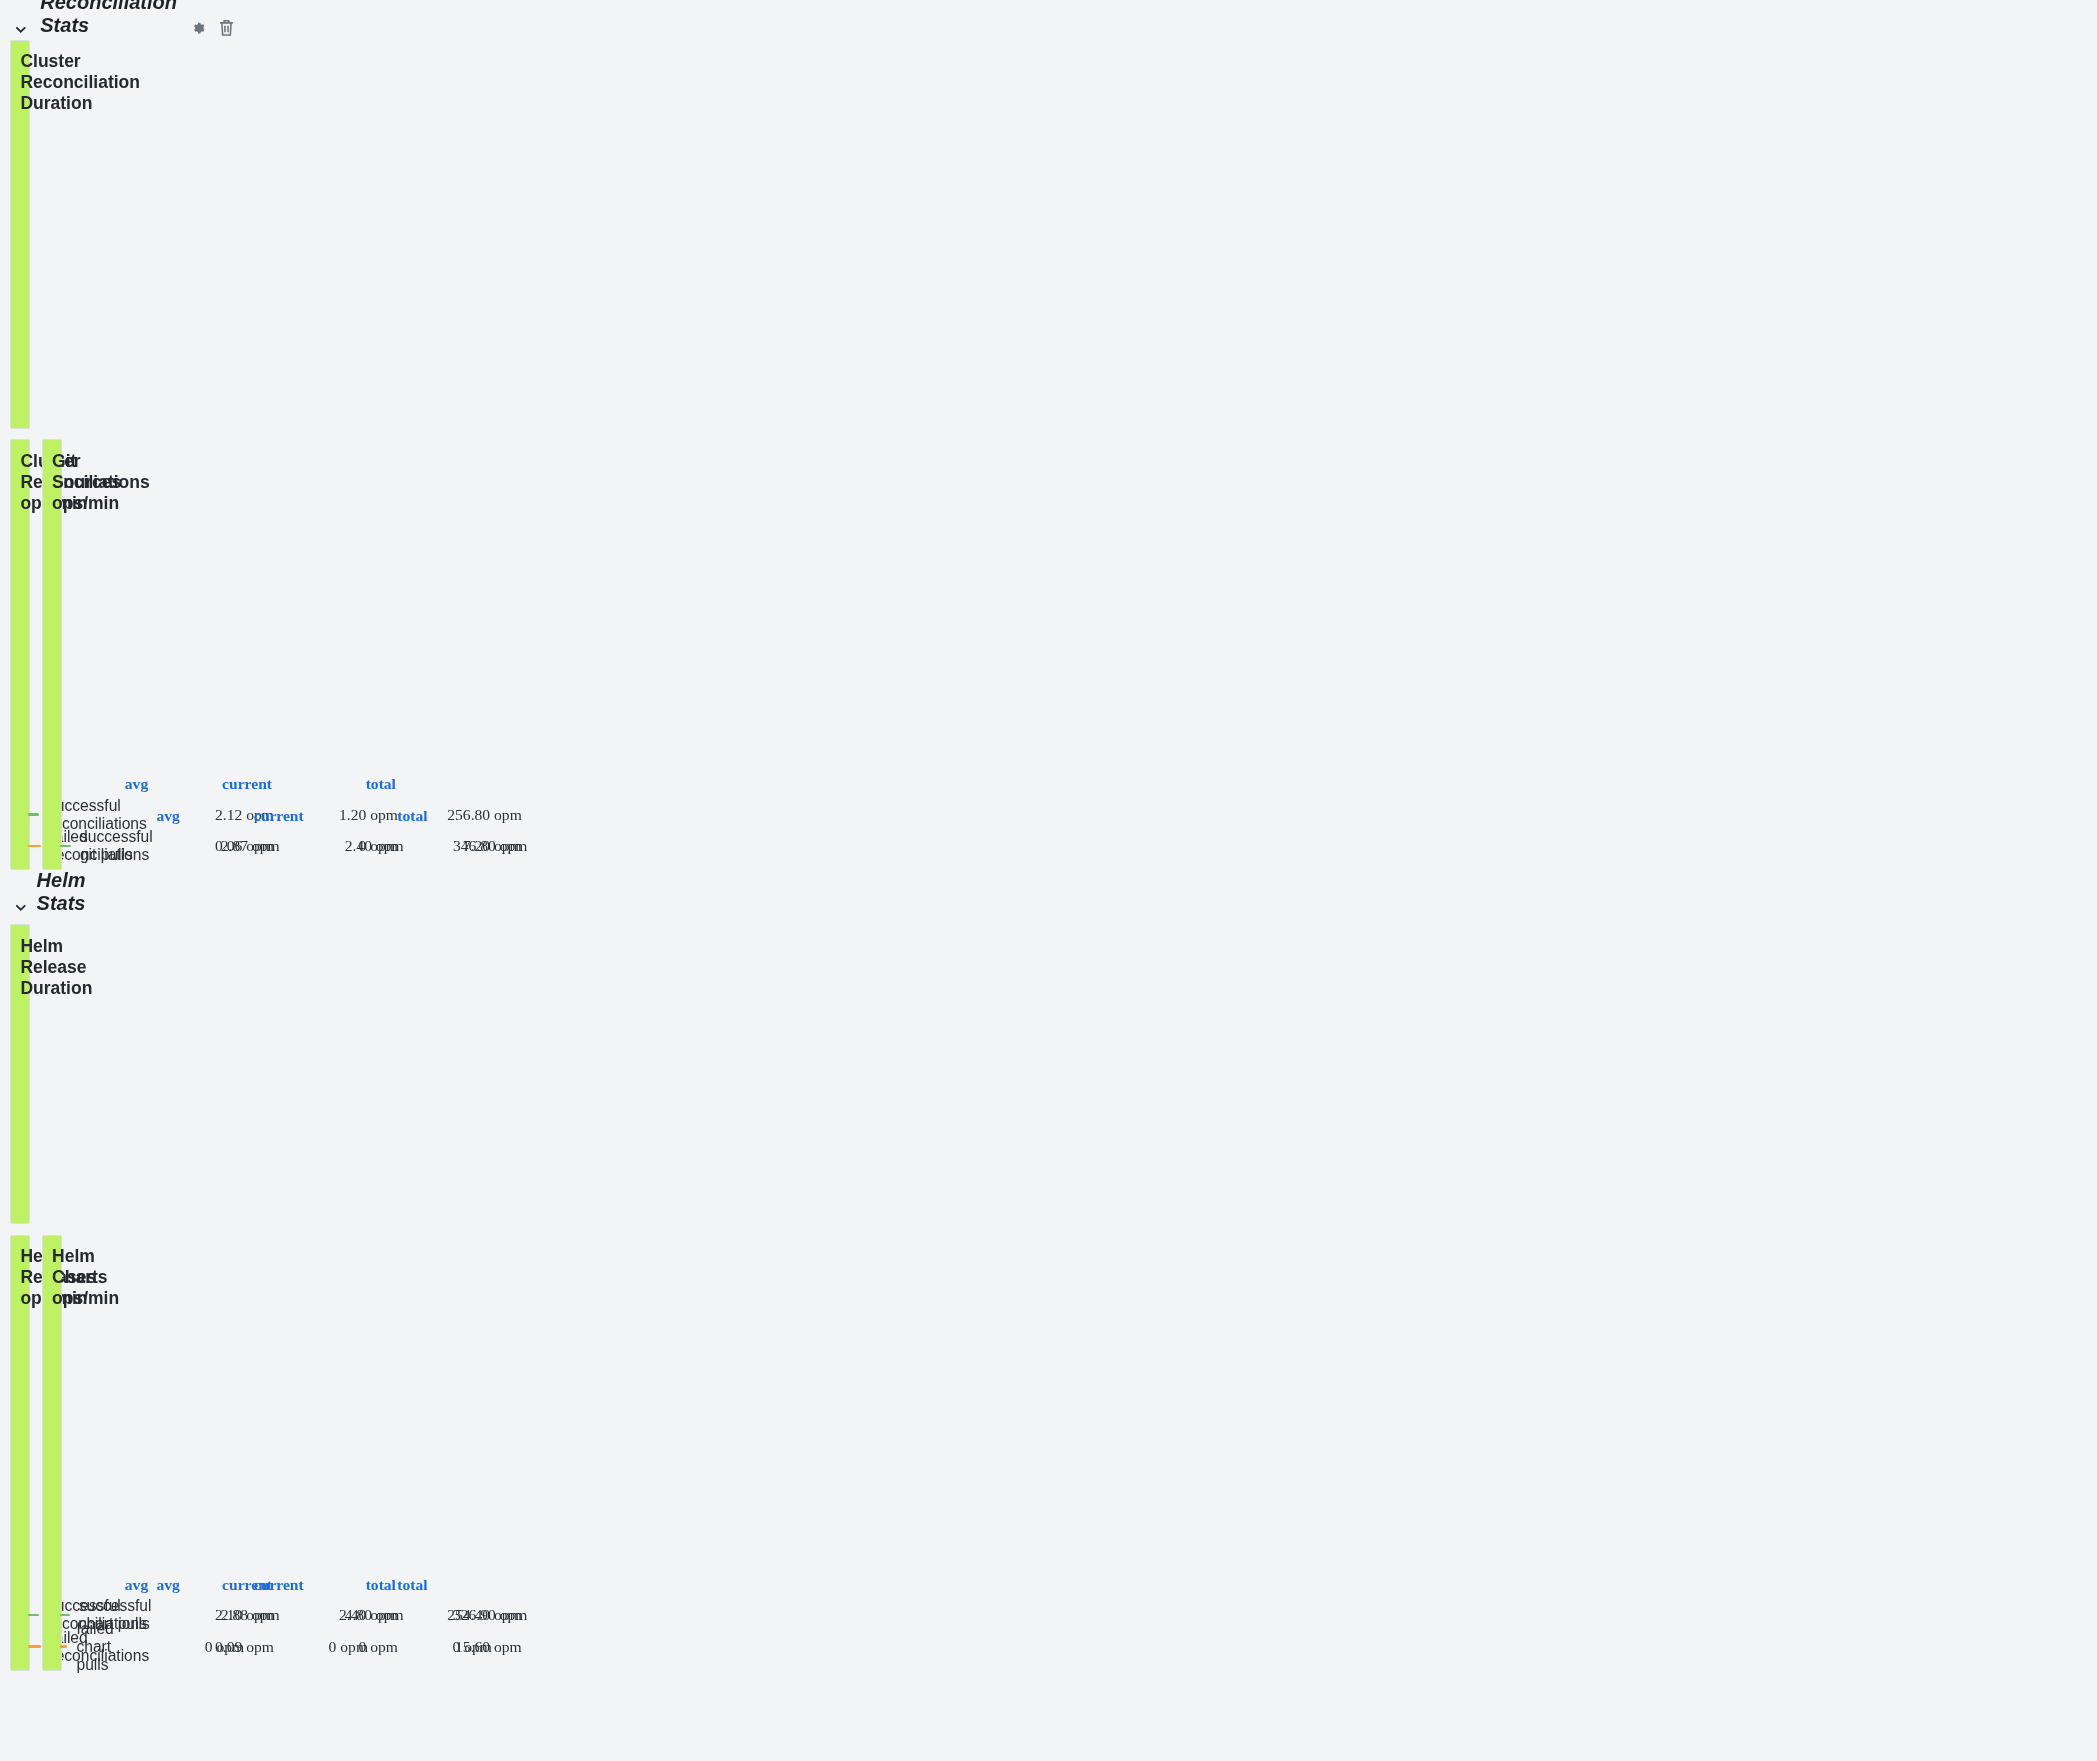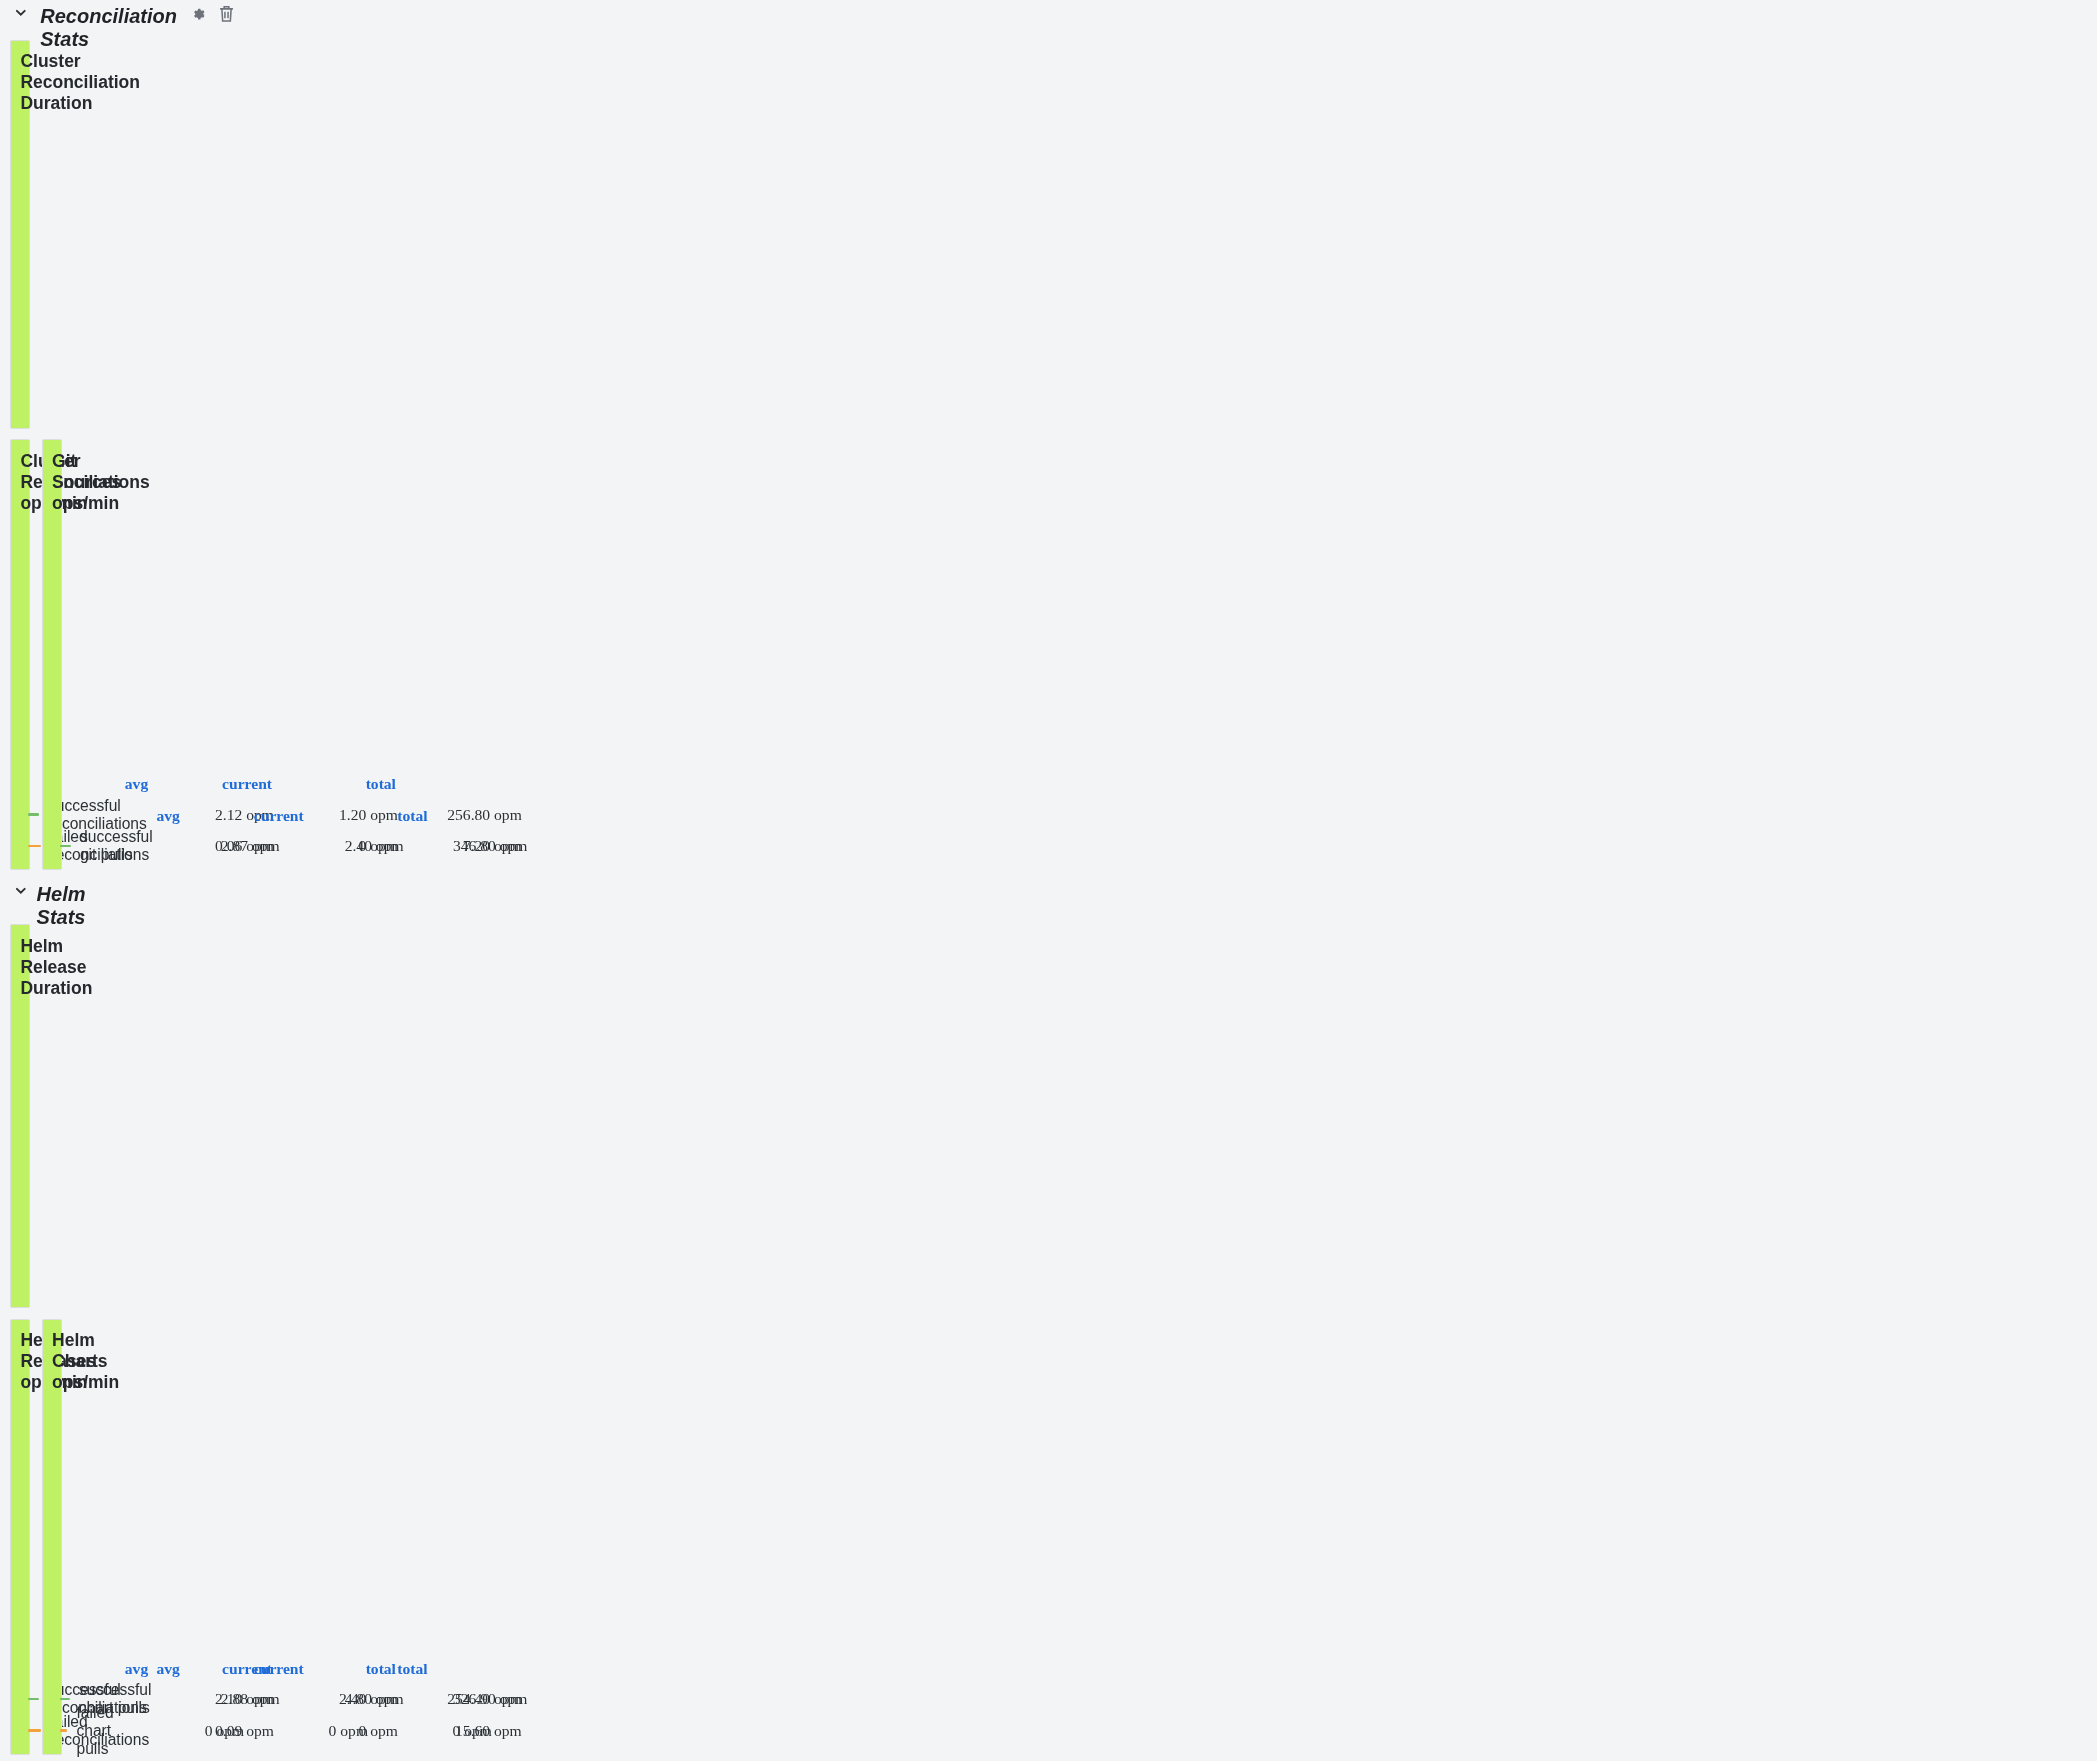--- a/index.html
+++ b/index.html
@@ -2,35 +2,35 @@
 <html style="font-size:10.4px"><head>
 <meta charset="utf-8">
 <style>
   html,body{margin:0;padding:0;}
   body{
     width:2097px;height:1761px;box-sizing:border-box;
     background:#f3f4f5;color:#24292e;
     font-family:"Liberation Sans",sans-serif;
     padding:5.2px 10.4px 7.8px;
   }
-  .section-head{display:flex;align-items:flex-start;gap:11.7px;height:32px;padding:0 2.6px;font-style:italic;}
+  .section-head{display:flex;align-items:flex-end;gap:11.7px;height:32px;padding:0 2.6px;font-style:italic;}
   .sec-chevron{display:flex;align-items:center;}
   .sec-title{font-size:20px;font-weight:700;color:#1f2226;}
   .icon-btn{display:flex;align-items:center;cursor:pointer;color:#6e737b;}
   .panel{
     background:#bef264;border:0.6px solid #dcdde0;border-radius:1.9px;
     display:flex;flex-direction:column;box-sizing:border-box;
     padding:3.9px 9px 5.2px;
   }
   .panel-title{text-align:center;font-size:17.5px;font-weight:600;color:#26292e;padding:6.5px 0 2.6px;flex:0 0 auto;}
   .chart{flex:1 1 auto;min-height:0;overflow:hidden;}
   .chart svg{display:block;}
   .chart text.tick{font-size:23px;fill:#55595f;font-family:"Liberation Sans",sans-serif;}
   #panel-cluster-duration{height:389px;margin-top:2.6px;}
-  #panel-helm-duration{height:384px;margin-top:9px;}
+  #panel-helm-duration{height:300px;margin-top:9px;}
   .row{display:flex;gap:11.7px;margin-top:10.4px;}
   .row>.panel{flex:1 1 0;min-width:0;}
   .row2{height:431px;margin-bottom:13px;}
   .row3{height:436px;}
   .sec2{margin-top:3.9px;gap:8px;}
   .legend{flex:0 0 auto;padding:1.3px 5.2px 2.6px;}
   .lg-head,.lg-row{display:flex;align-items:center;font-size:15.6px;}
   .lg-head{height:28.5px;}
   .lg-row{height:30.5px;border-top:0.6px solid #ededef;color:#2c3136;}
   .lg-row.alt{background:#f6f6f8;}

